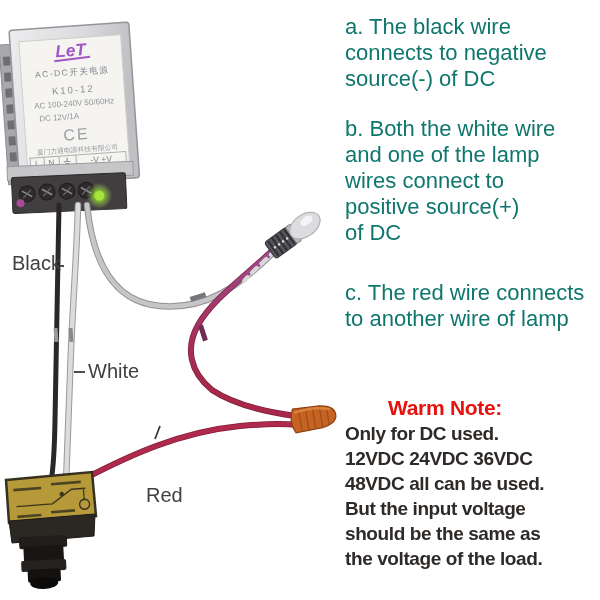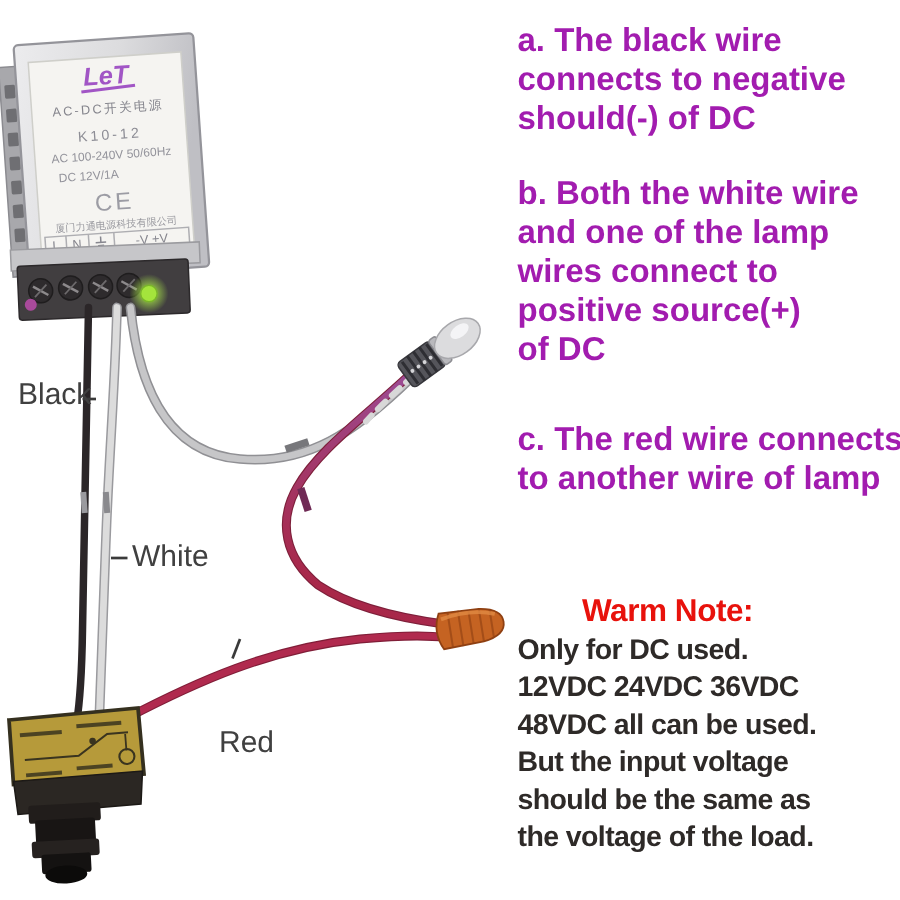--- a/index.html
+++ b/index.html
@@ -1,21 +1,21 @@
 <!DOCTYPE html>
 <html><head>
 <meta charset="utf-8">
 <style>
   html,body{margin:0;padding:0;background:#ffffff;}
   .canvas{
     position:relative;width:600px;height:600px;background:#ffffff;overflow:hidden;
     font-family:"Liberation Sans",sans-serif;
   }
   .stage{position:absolute;left:0;top:0;}
-  .instr{position:absolute;left:345px;width:250px;color:#a21caf;font-size:22px;line-height:26px;font-weight:bold;}
+  .instr{position:absolute;left:345px;width:250px;color:#0f766e;font-size:22px;line-height:26px;}
   .instr div{white-space:nowrap;}
   .warm{position:absolute;left:345px;top:395px;width:250px;}
   .warm-title{color:#e8120c;font-weight:bold;font-size:21px;line-height:26px;letter-spacing:-0.3px;margin-left:43px;}
   .warm-line{color:#2e2a28;font-weight:bold;font-size:19px;line-height:25px;letter-spacing:-0.4px;white-space:nowrap;}
   .wire-label{position:absolute;color:#404040;font-size:20px;line-height:20px;}
   #lbl-black{left:12px;top:253px;}
   #lbl-white{left:88px;top:361px;}
   #lbl-red{left:146px;top:437px;margin-top:48px;}
   svg text{font-family:"Liberation Sans",sans-serif;}
 </style>
@@ -202,21 +202,21 @@
     </g>
   </svg>
 
   <div class="wire-label" id="lbl-black">Black</div>
   <div class="wire-label" id="lbl-white">White</div>
   <div class="wire-label" id="lbl-red">Red</div>
 
   <div class="instr" style="top:14px">
     <div>a. The black wire</div>
     <div>connects to negative</div>
-    <div>should(-) of DC</div>
+    <div>source(-) of DC</div>
   </div>
 
   <div class="instr" style="top:280px">
     <div>c. The red wire connects</div>
     <div>to another wire of lamp</div>
   </div>
 
   <div class="instr" style="top:116px">
     <div>b. Both the white wire</div>
     <div>and one of the lamp</div>

